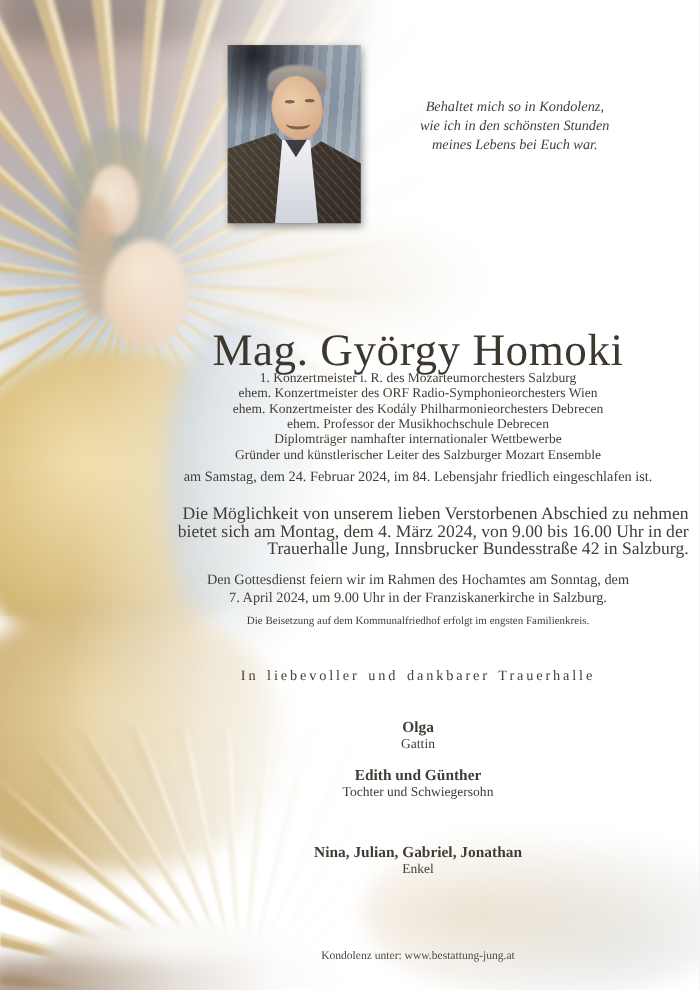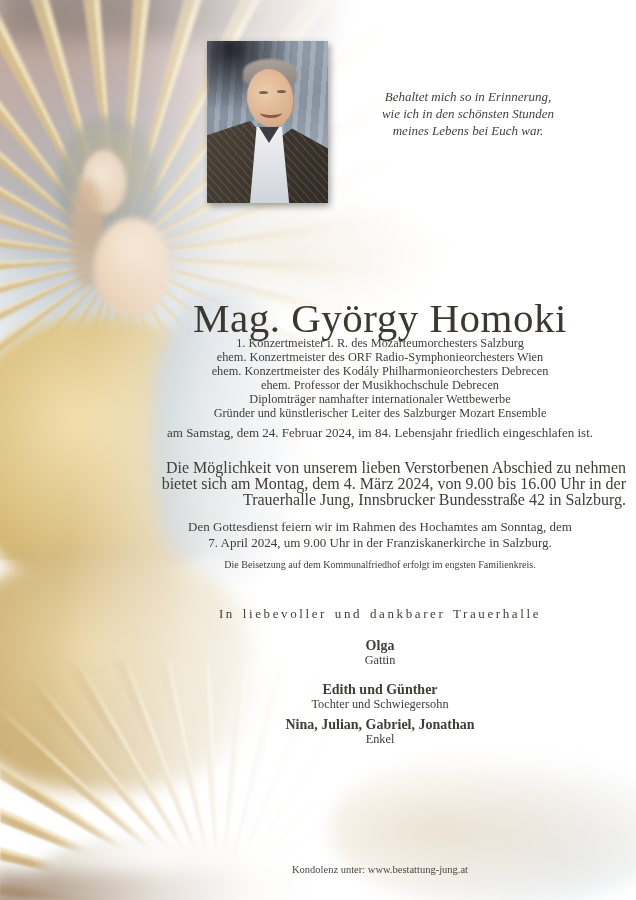--- a/index.html
+++ b/index.html
@@ -103,23 +103,23 @@
   .ml{white-space:pre-line;}
   .quote{left:360px;top:88px;width:216px;font-style:italic;font-size:13px;line-height:17px;color:#45413a;}
   .intro{top:239px;font-size:13px;line-height:16px;}
   .name{top:294px;font-size:41px;letter-spacing:.5px;color:#3c3830;font-weight:400;margin:0;}
   .credentials{top:337px;font-size:12.3px;line-height:13.9px;}
   .death{top:425px;font-size:13px;line-height:16px;}
   .farewell{top:460px;font-size:16px;line-height:16px;text-align:right;}
   .service{top:519px;font-size:13px;line-height:16px;}
   .burial{top:557px;font-size:10px;line-height:16px;}
   .remembrance{top:606px;font-size:13px;letter-spacing:2.6px;word-spacing:2px;}
-  .mourner-names{font-weight:bold;font-size:14px;line-height:15px;}
+  .mourner-names{font-weight:bold;font-size:14px;line-height:15px;margin-top:16px;}
   .mourner-relation{font-size:12.3px;line-height:14px;}
-  .m1{top:638px;} .m2{top:682px;} .m3{top:717px;}
+  .m1{top:638px;} .m2{top:682px;} .m3{top:752px;}
   .closing{top:768px;font-size:13px;}
   .condolence{top:864px;font-size:10.5px;color:#4c4842;}
 </style>
 </head>
 <body>
 
 <div class="sheet">
 
   <div class="bg">
     <div class="corner-brown"></div>
@@ -149,21 +149,21 @@
     <div class="p-face"></div>
     <div class="p-eye-l"></div>
     <div class="p-eye-r"></div>
     <div class="p-smile"></div>
     <div class="p-jacket"></div>
     <div class="p-tweed"></div>
     <div class="p-shirt"></div>
     <div class="p-collar"></div>
   </div>
 
-  <div class="tb quote ml">Behaltet mich so in Erinnerung,
+  <div class="tb quote ml">Behaltet mich so in Kondolenz,
 wie ich in den schönsten Stunden
 meines Lebens bei Euch war.</div>
 
 
   <h1 class="tb name">Mag. György Homoki</h1>
 
   <div class="tb credentials ml">1. Konzertmeister i. R. des Mozarteumorchesters Salzburg
 ehem. Konzertmeister des ORF Radio-Symphonieorchesters Wien
 ehem. Konzertmeister des Kodály Philharmonieorchesters Debrecen
 ehem. Professor der Musikhochschule Debrecen

